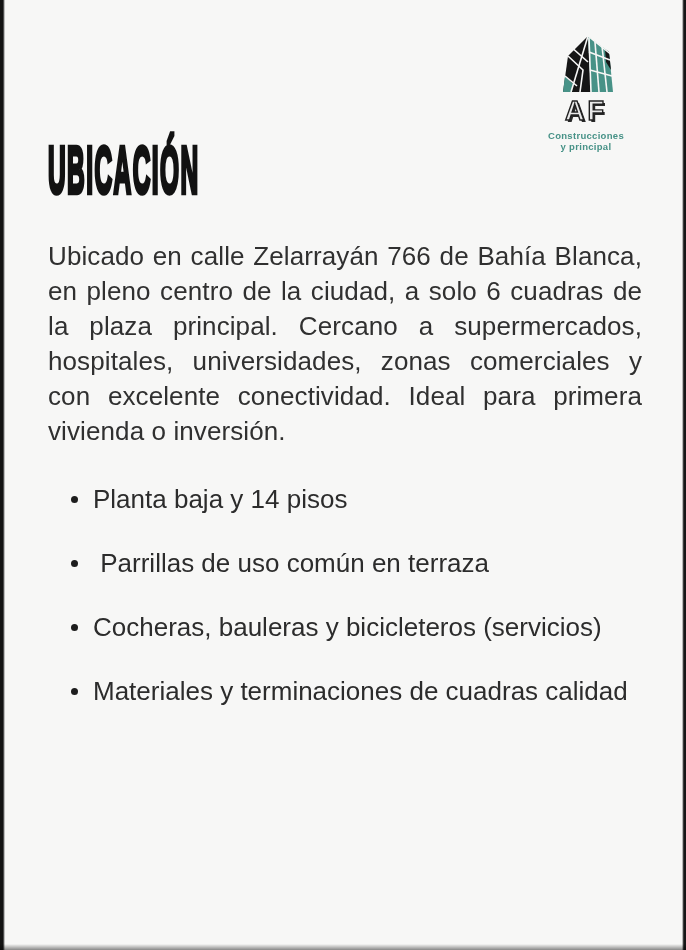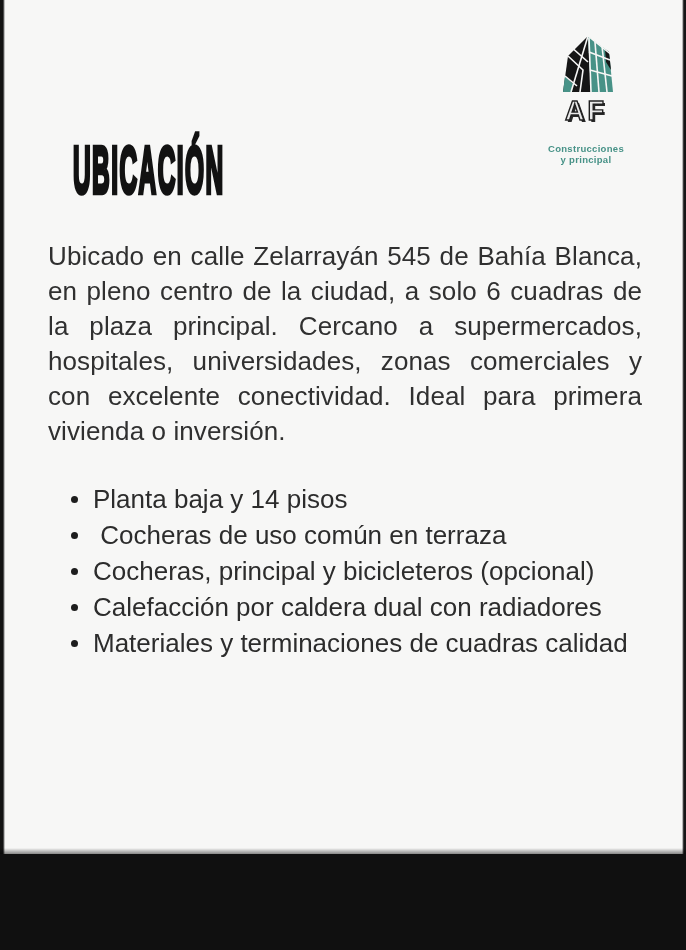--- a/index.html
+++ b/index.html
@@ -2,21 +2,21 @@
 <html><head>
 <meta charset="utf-8">
 <style>
   * { margin: 0; padding: 0; box-sizing: border-box; }
   html, body { background: #101010; }
   body { font-family: "Liberation Sans", sans-serif; }
 
   .page {
     position: relative;
     width: 686px;
-    height: 854px;
+    height: 950px;
     margin: 0 auto;
     background: #f7f7f6;
     overflow: hidden;
   }
 
   
   .edge-left  { position: absolute; left: 0; top: 0; bottom: 0; width: 5px;
                 background: linear-gradient(to right, #131313 60%, rgba(19,19,19,0)); }
   .edge-right { position: absolute; right: 0; top: 0; bottom: 0; width: 4px;
                 background: linear-gradient(to left, #161616 55%, rgba(22,22,22,0)); }
@@ -36,32 +36,32 @@
     margin-top: 2px;
     font-size: 27px;
     font-weight: bold;
     letter-spacing: 3px;
     color: #e9e9e9;
     -webkit-text-stroke: 1.4px #1f1f1f;
     text-shadow: 2px 2px 0 #2a2a2a;
     line-height: 1;
   }
   .logo-tagline {
-    margin-top: 18px;
+    margin-top: 5px;
     font-size: 9.5px;
     font-weight: bold;
     line-height: 11px;
     color: #479287;
     letter-spacing: 0.3px;
   }
 
   
   .content { position: absolute; top: 0; left: 48px; right: 44px; }
 
-  .headline-wrap { position: relative; margin-left: 25px; }
+  .headline-wrap { position: relative; }
   .headline-wrap.first  { margin-top: 153px; height: 52px; }
   .headline-wrap.second { margin-top: 14px;  height: 54px; }
   .headline {
     position: absolute;
     left: 0; bottom: 2px;
     white-space: nowrap;
     font-size: 34px;
     font-weight: bold;
     letter-spacing: 2px;
     color: #121212;
@@ -84,20 +84,21 @@
     margin-top: 32px;
     list-style: none;
   }
   .features li {
     position: relative;
     padding-left: 45px;
     font-size: 26px;
     line-height: 36px;
     color: #2c2c2c;
     white-space: pre-wrap;
+    margin-top: 28px;
   }
   .features li::before {
     content: "";
     position: absolute;
     left: 23px;
     top: 15px;
     width: 7px;
     height: 7px;
     border-radius: 50%;
     background: #1d1d1d;
@@ -145,25 +146,24 @@
       <div>y principal</div>
     </div>
   </div>
 
   <div class="content">
 
     <div class="headline-wrap first">
       <span class="headline">UBICACIÓN</span>
     </div>
 
-    <p class="lead">Ubicado en calle Zelarrayán 545 de Bahía Blanca, en pleno centro de la ciudad, a solo 6 cuadras de la plaza principal. Cercano a supermercados, hospitales, universidades, zonas comerciales y con excelente conectividad. Ideal para primera vivienda o inversión.</p>
+    <p class="lead">Ubicado en calle Zelarrayán 766 de Bahía Blanca, en pleno centro de la ciudad, a solo 6 cuadras de la plaza principal. Cercano a supermercados, hospitales, universidades, zonas comerciales y con excelente conectividad. Ideal para primera vivienda o inversión.</p>
 
 
     <ul class="features">
       <li>Planta baja y 14 pisos</li>
-      <li> Cocheras de uso común en terraza</li>
-      <li>Cocheras, principal y bicicleteros (opcional)</li>
-      <li>Calefacción por caldera dual con radiadores</li>
+      <li> Parrillas de uso común en terraza</li>
+      <li>Cocheras, bauleras y bicicleteros (servicios)</li>
       <li>Materiales y terminaciones de cuadras calidad</li>
     </ul>
 
   </div>
 </div>
 
 </body></html>

